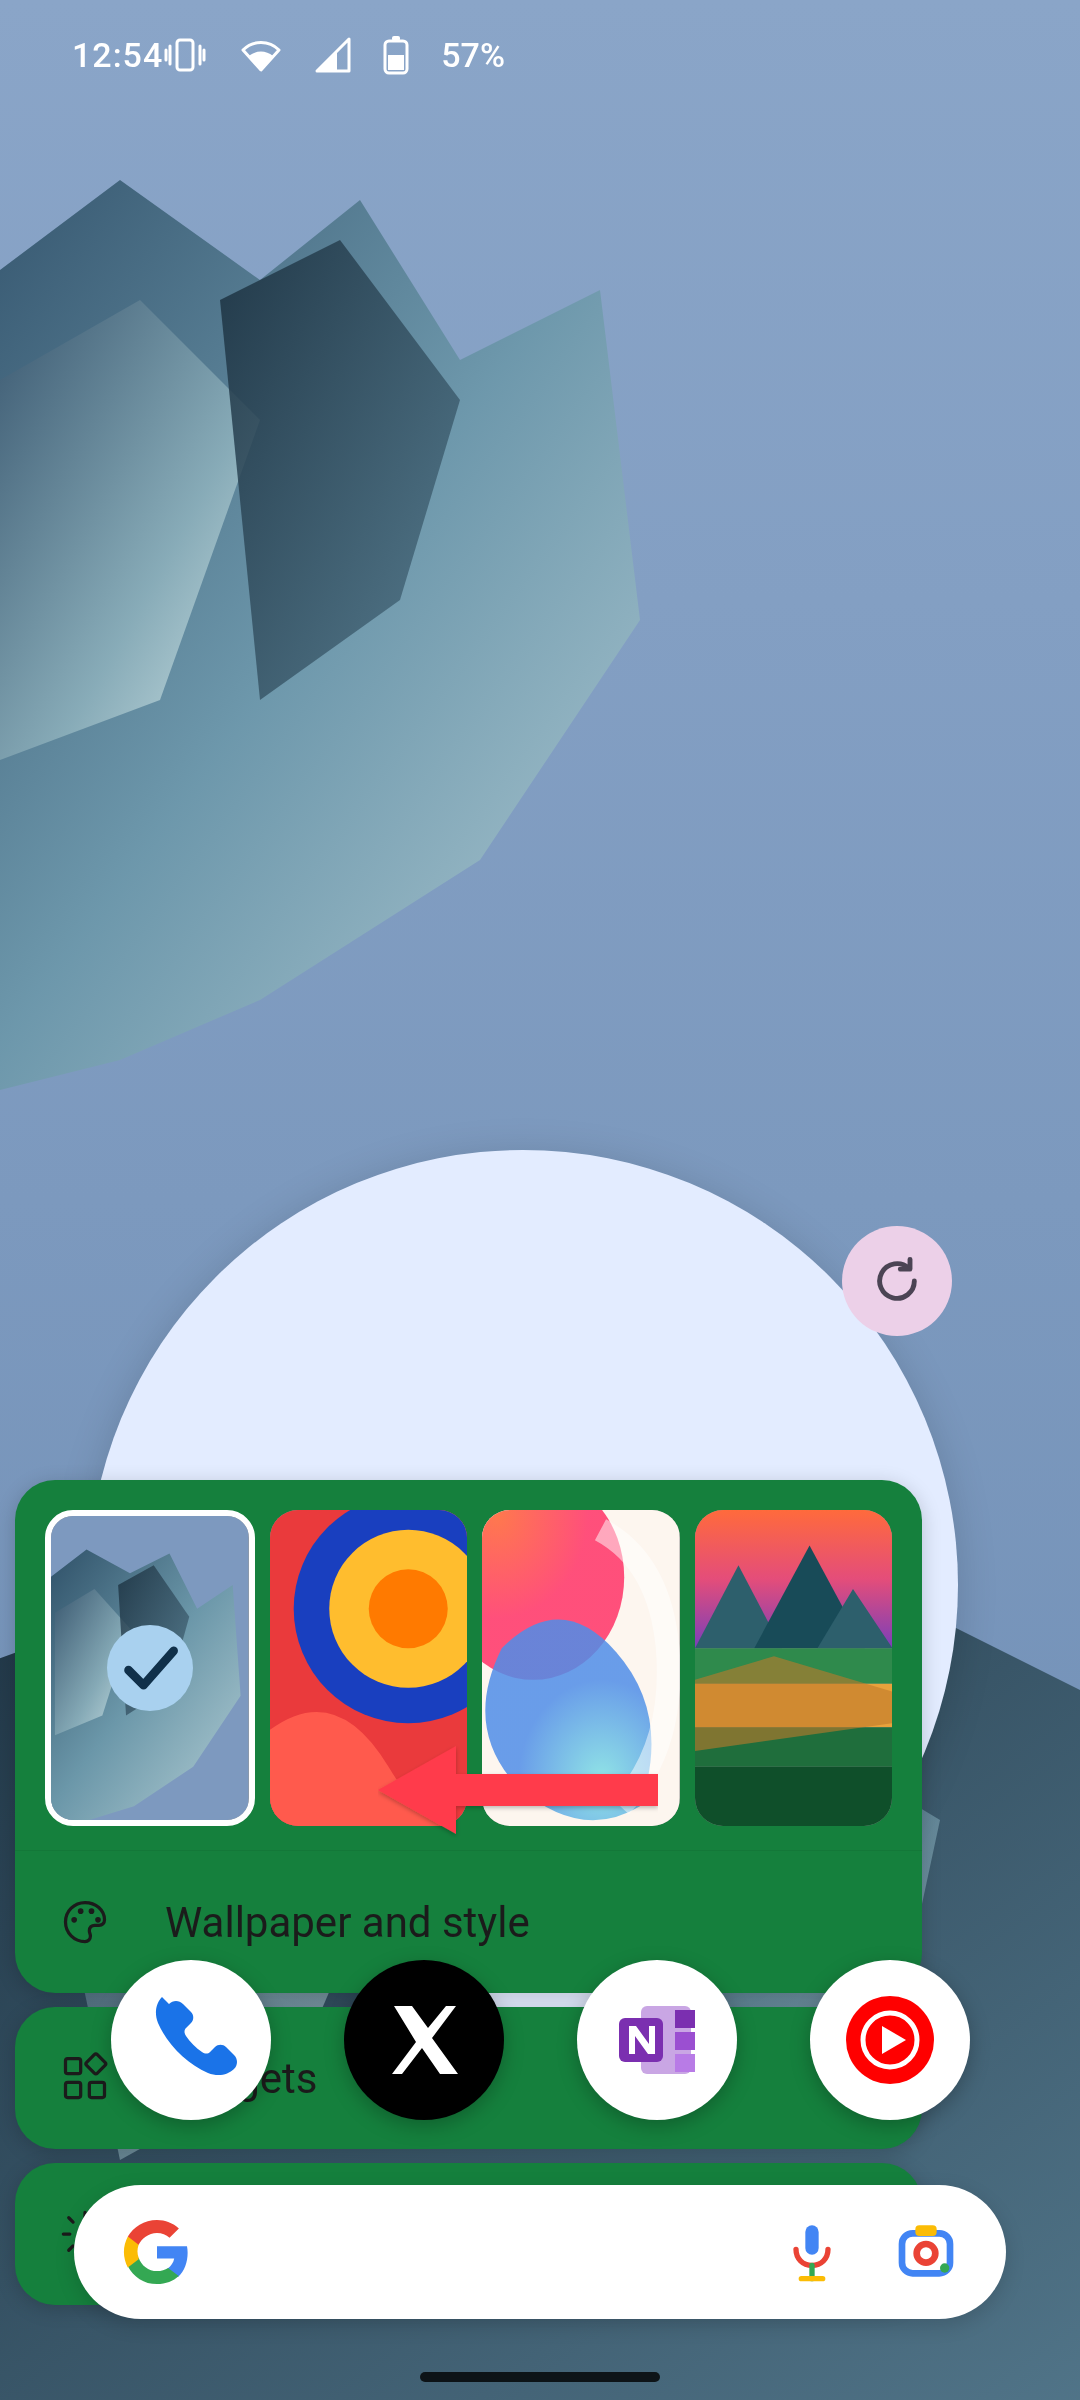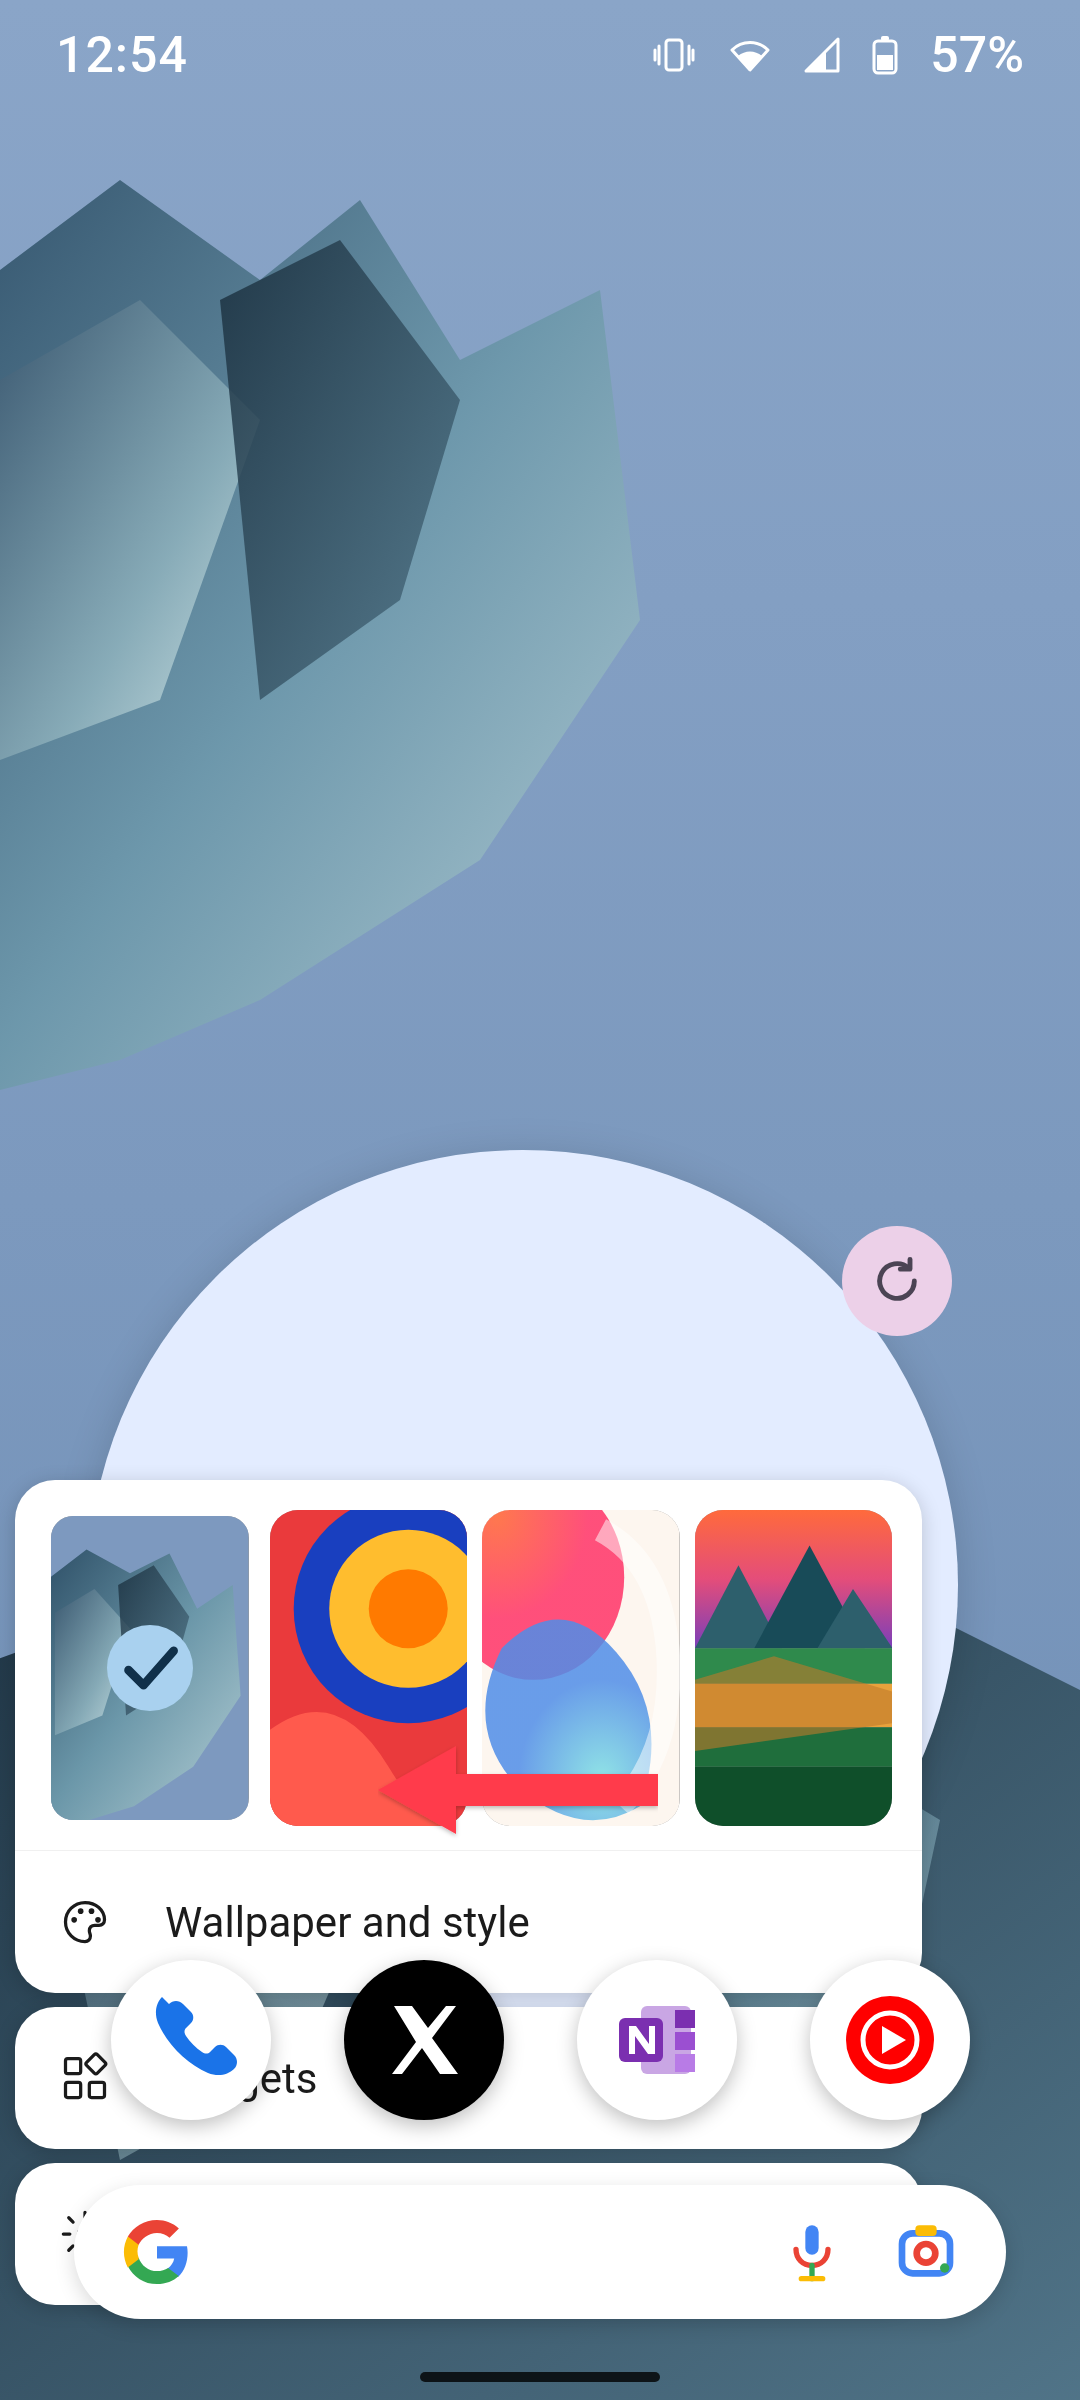--- a/index.html
+++ b/index.html
@@ -1,29 +1,29 @@
 <!DOCTYPE html>
 <html><head>
 <meta charset="utf-8">
 <style>
 html,body{margin:0;padding:0;width:1080px;height:2400px;overflow:hidden;font-family:Roboto,'Segoe UI',Arial,Helvetica,sans-serif;-webkit-font-smoothing:antialiased}
 #screen{position:relative;width:1080px;height:2400px;background:#7d99bf;color:#1c1c1c}
 
 .bg{position:absolute;inset:0;overflow:hidden}
 .bg svg{position:absolute}
 
-.status{position:absolute;top:0;left:0;right:0;height:110px;display:flex;align-items:center;justify-content:space-between;padding:0 56px;color:#fff;font-size:50px;font-weight:500}
+.status{position:absolute;top:0;left:0;right:0;height:110px;display:flex;align-items:center;padding:0 72px;color:#fff;font-size:34px;font-weight:500}
 .status .left{letter-spacing:1px}
 .status .right{display:flex;align-items:center;gap:32px}
 .status svg{fill:#fff}
 
 .clock-widget{position:absolute;left:88px;top:1150px;width:870px;height:870px;border-radius:50%;background:#e3ecff;box-shadow:0 6px 40px rgba(0,0,0,.15)}
 
 .menu{position:absolute;left:15px;top:1480px;width:907px}
-.card{background:#ffffff;border-radius:40px;margin-bottom:14px;box-shadow:0 4px 20px rgba(0,0,0,.18)}
+.card{background:#15803d;border-radius:40px;margin-bottom:14px;box-shadow:0 4px 20px rgba(0,0,0,.18)}
 .wp-row{display:flex;gap:15px;padding:30px 30px 24px}
 .wp-thumb{flex:1;height:316px;border-radius:28px;overflow:hidden;position:relative;background:#999}
 .wp-thumb.cur{border:6px solid #fff;box-sizing:border-box}
 .wp-thumb .bigcheck{position:absolute;left:50%;top:50%;transform:translate(-50%,-50%);width:86px;height:86px;border-radius:50%;background:#a9d1ef;display:flex;align-items:center;justify-content:center}
 .wp-thumb svg{display:block;width:100%;height:100%}
 .mi{display:flex;align-items:center;height:142px;padding:0 44px;gap:54px;font-size:42px;color:#1b1b1b;position:relative}
 .mi.top-div{border-top:1px solid rgba(0,0,0,.06)}
 .mi .ic{width:52px;height:52px;flex:0 0 52px;display:flex;align-items:center;justify-content:center}
 .mi .ic svg{stroke:#1b1b1b;fill:none;stroke-width:3}
 

